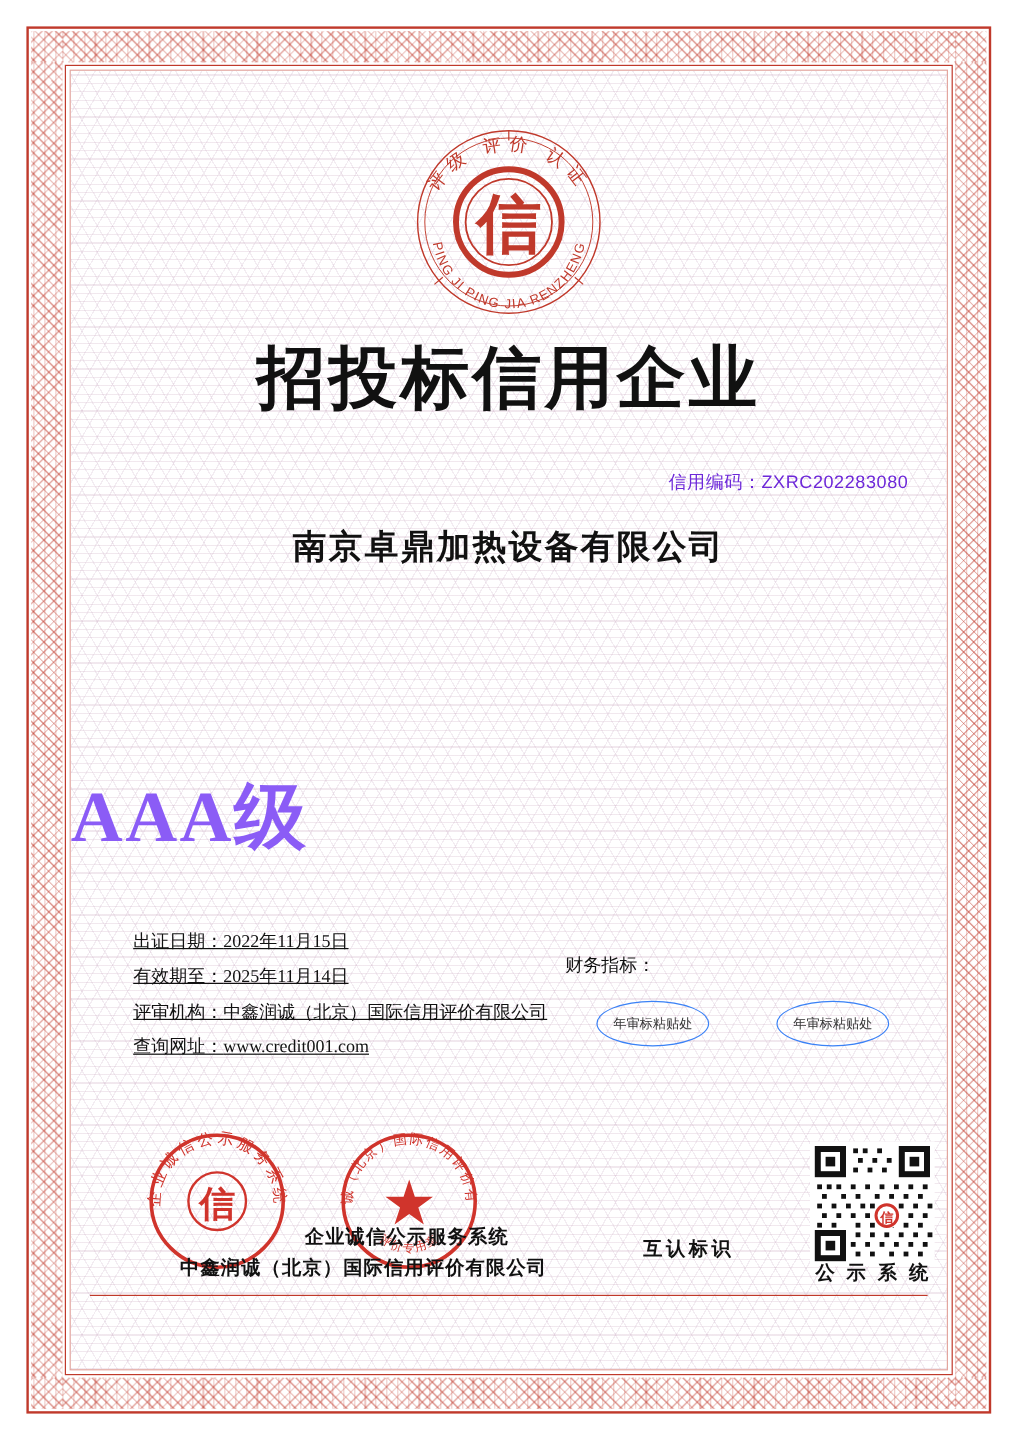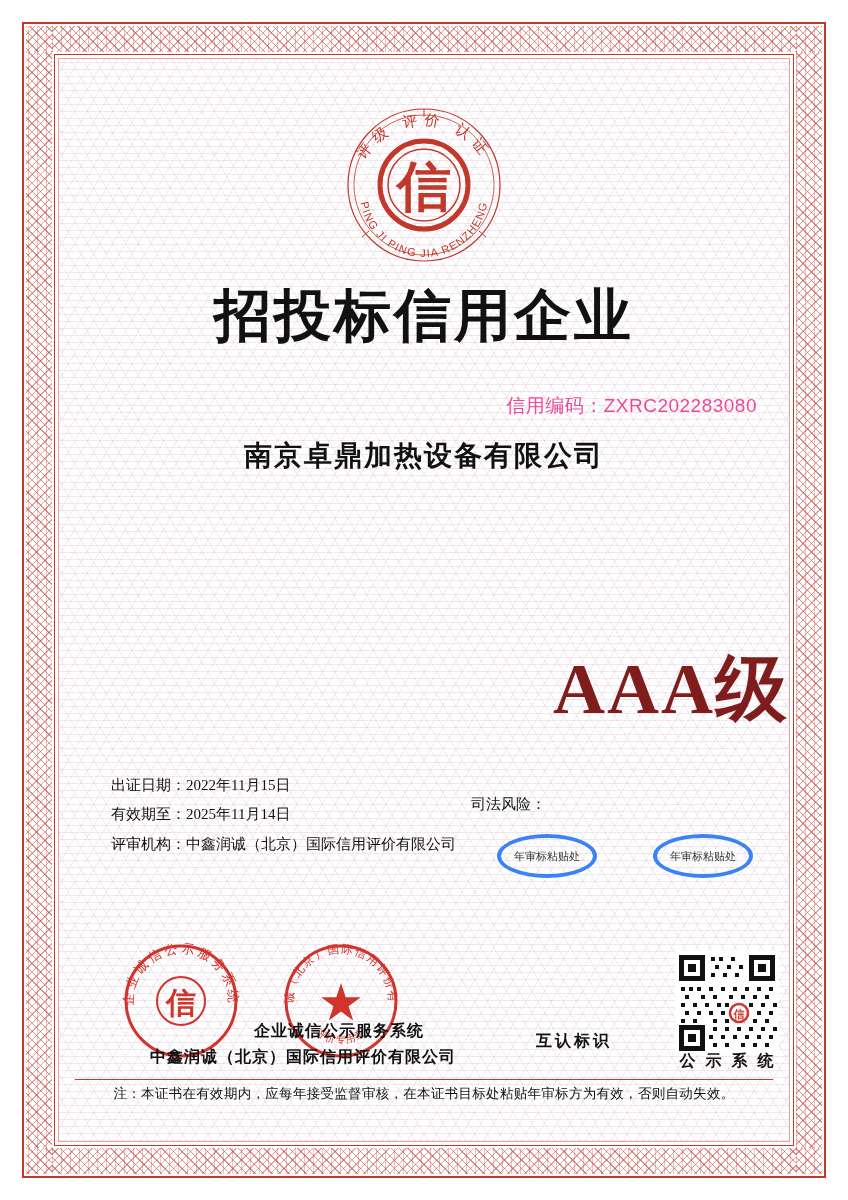--- a/index.html
+++ b/index.html
@@ -109,22 +109,22 @@
     font-family: "Liberation Sans", sans-serif;
     font-size: 19px;
     letter-spacing: 7px;
     color: #222222;
   }
   .credit-no {
     position: absolute;
     top: 334px;
     right: 32px;
     font-family: "Liberation Sans", sans-serif;
-    font-size: 19px;
-    color: #ec4899;
+    font-size: 15px;
+    color: #6d28d9;
     letter-spacing: .5px;
   }
 
   .company {
     position: absolute;
     top: 378px;
     left: 0; right: 0;
     text-align: center;
     font-family: "Liberation Serif", serif;
     font-weight: bold;
@@ -154,59 +154,59 @@
     line-height: 1.75;
     color: #111111;
     text-align: justify;
     text-indent: 2em;
   }
 
   .grade {
     position: absolute;
     top: 582px;
     left: 0; right: 0;
-    text-align: right;
-    font-family: "Liberation Serif", serif;
-    font-weight: bold;
-    font-size: 72px;
-    color: #7f1d1d;
+    text-align: left;
+    font-family: "Liberation Serif", serif;
+    font-weight: bold;
+    font-size: 60px;
+    color: #8b5cf6;
     letter-spacing: 2px;
   }
 
   
   .info {
     position: absolute;
     top: 712px;
     left: 52px;
     font-family: "Liberation Serif", serif;
     font-size: 15px;
     color: #111111;
     line-height: 1.95;
   }
-  .info .row { white-space: nowrap; }
+  .info .row { white-space: nowrap; text-decoration: underline; }
   .info .label { font-weight: normal; }
 
   .annual {
     position: absolute;
     top: 736px;
     left: 412px;
     font-family: "Liberation Serif", serif;
     font-size: 15px;
     color: #111111;
   }
   .annual-ovals {
     position: absolute;
     top: 775px;
     left: 438px;
     display: flex;
     gap: 56px;
   }
   .oval {
     width: 92px; height: 36px;
-    border: 4px solid #3b82f6;
+    border: 1px solid #3b82f6;
     border-radius: 50%;
     display: flex;
     align-items: center;
     justify-content: center;
     font-size: 11px;
     color: #333;
     font-family: Liberation Mono, monospace;
     background: transparent;
   }
 
@@ -353,23 +353,26 @@
     <div class="info">
       <div class="row">
         <span class="label">出证日期：</span><span>2022年11月15日</span>
       </div>
       <div class="row">
         <span class="label">有效期至：</span><span>2025年11月14日</span>
       </div>
       <div class="row">
         <span class="label">评审机构：</span><span>中鑫润诚（北京）国际信用评价有限公司</span>
       </div>
-    </div>
-
-    <div class="annual">司法风险：</div>
+      <div class="row">
+        <span class="label">查询网址：</span><span>www.credit001.com</span>
+      </div>
+    </div>
+
+    <div class="annual">财务指标：</div>
     <div class="annual-ovals">
       <div class="oval">年审标粘贴处</div>
       <div class="oval">年审标粘贴处</div>
     </div>
 
     <div class="seal seal-1">
       <svg viewBox="0 0 120 120" width="120" height="120" xmlns="http://www.w3.org/2000/svg">
         <defs>
           <path id="sealArc1" d="M 12,60 A 48,48 0 1 1 108,60" fill="none"></path>
         </defs>
@@ -493,16 +496,15 @@
         <g>
           <circle cx="64" cy="62" r="11" fill="#ffffff"></circle>
           <circle cx="64" cy="62" r="9" fill="none" stroke="#d0342c" stroke-width="2.5"></circle>
           <text x="64" y="67" text-anchor="middle" font-family="Liberation Serif, serif" font-size="11" font-weight="bold" fill="#d0342c">信</text>
         </g>
       </svg>
     </div>
     <div class="qr-caption">公 示 系 统</div>
 
     <div class="footnote-rule"></div>
-    <div class="footnote">注：本证书在有效期内，应每年接受监督审核，在本证书目标处粘贴年审标方为有效，否则自动失效。</div>
 
   </div>
 </div>
 
 </body></html>

